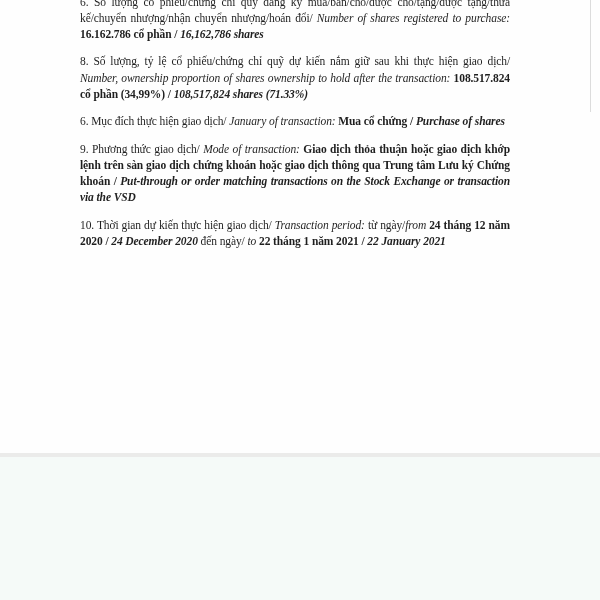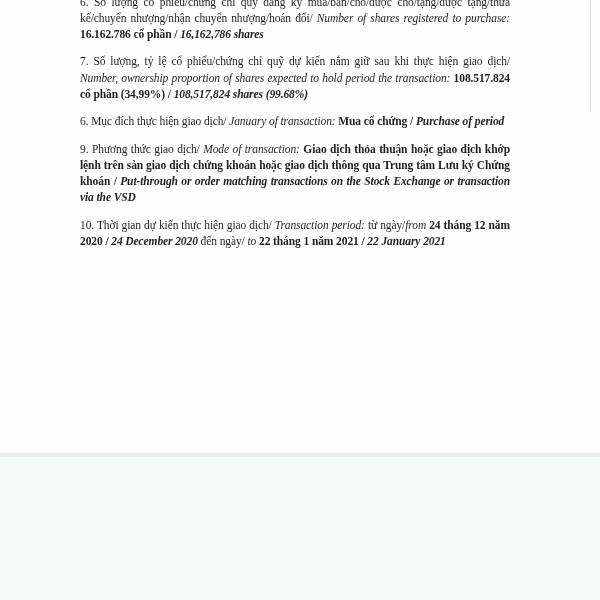--- a/index.html
+++ b/index.html
@@ -66,22 +66,22 @@
   .run-bi { font-style: italic; font-weight: bold; }
 </style>
 </head>
 <body>
 
 <div class="viewport">
 
   <div class="page-top">
     <div class="doc-content">
       <p class="para"><span class="run-r">6. Số lượng cổ phiếu/chứng chỉ quỹ đăng ký mua/bán/cho/được cho/tặng/được tặng/thừa kế/chuyển nhượng/nhận chuyển nhượng/hoán đổi/ </span><span class="run-i">Number of shares registered to purchase: </span><span class="run-b">16.162.786 cổ phần / </span><span class="run-bi">16,162,786 shares</span></p>
-      <p class="para"><span class="run-r">7. Số lượng, tỷ lệ cổ phiếu/chứng chỉ quỹ dự kiến nắm giữ sau khi thực hiện giao dịch/ </span><span class="run-i">Number, ownership proportion of shares expected to hold period the transaction: </span><span class="run-b">108.517.824 cổ phần (34,99%) / </span><span class="run-bi">108,517,824 shares (99.68%)</span></p>
-      <p class="para"><span class="run-r">6. Mục đích thực hiện giao dịch/ </span><span class="run-i">January of transaction: </span><span class="run-b">Mua cổ chứng / </span><span class="run-bi">Purchase of period</span></p>
+      <p class="para"><span class="run-r">8. Số lượng, tỷ lệ cổ phiếu/chứng chỉ quỹ dự kiến nắm giữ sau khi thực hiện giao dịch/ </span><span class="run-i">Number, ownership proportion of shares ownership to hold after the transaction: </span><span class="run-b">108.517.824 cổ phần (34,99%) / </span><span class="run-bi">108,517,824 shares (71.33%)</span></p>
+      <p class="para"><span class="run-r">6. Mục đích thực hiện giao dịch/ </span><span class="run-i">January of transaction: </span><span class="run-b">Mua cổ chứng / </span><span class="run-bi">Purchase of shares</span></p>
       <p class="para"><span class="run-r">9. Phương thức giao dịch/ </span><span class="run-i">Mode of transaction: </span><span class="run-b">Giao dịch thỏa thuận hoặc giao dịch khớp lệnh trên sàn giao dịch chứng khoán hoặc giao dịch thông qua Trung tâm Lưu ký Chứng khoán / </span><span class="run-bi">Put-through or order matching transactions on the Stock Exchange or transaction via the VSD</span></p>
       <p class="para"><span class="run-r">10. Thời gian dự kiến thực hiện giao dịch/ </span><span class="run-i">Transaction period: </span><span class="run-r">từ ngày/</span><span class="run-i">from </span><span class="run-b">24 tháng 12 năm 2020 / </span><span class="run-bi">24 December 2020 </span><span class="run-r">đến ngày/ </span><span class="run-i">to </span><span class="run-b">22 tháng 1 năm 2021 / </span><span class="run-bi">22 January 2021</span></p>
     </div>
     <div class="scan-artifact"></div>
   </div>
 
   <div class="page-divider"></div>
 
   <div class="page-bottom">
     

